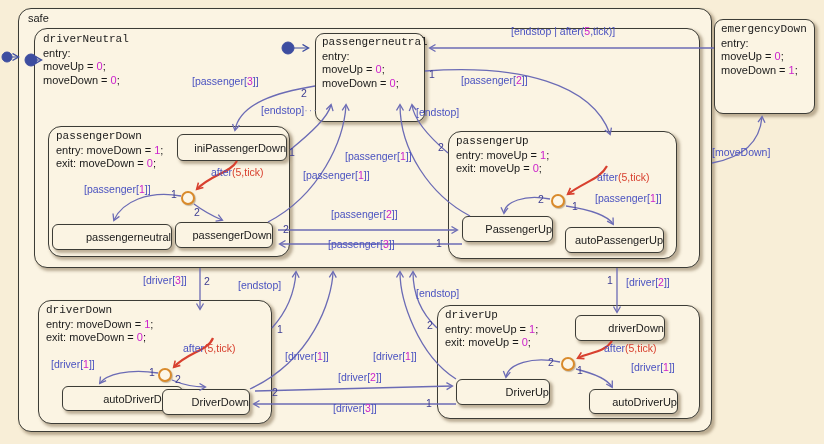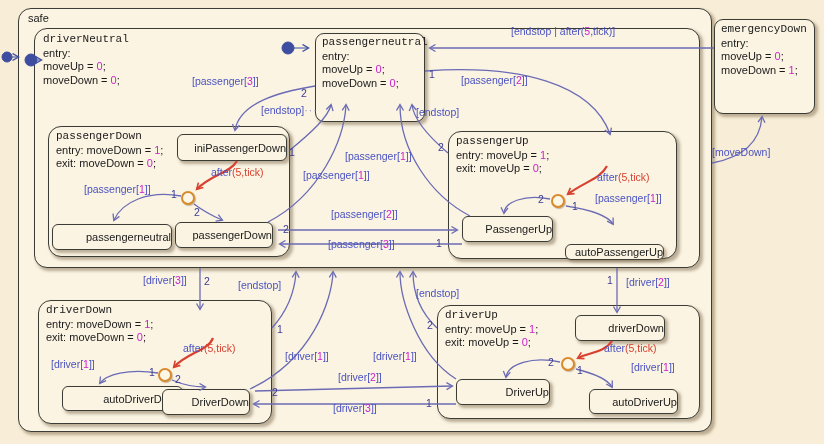--- a/index.html
+++ b/index.html
@@ -94,21 +94,21 @@
       <div class="title">passengerUp</div>
       <div>
           <div><span>entry: moveUp = </span><span class="c-m">1</span><span>;</span></div>
           <div><span>exit: moveUp = </span><span class="c-m">0</span><span>;</span></div>
         </div>
     </div>
   </div>
   <div class="state leaf z4" style="left:462px;top:216px;width:91px;height:26px;">
       <span>PassengerUp</span>
     </div>
-  <div class="state leaf z4" style="left:565px;top:244px;width:99px;height:16px;">
+  <div class="state leaf z4" style="left:565px;top:227px;width:99px;height:26px;">
       <span>autoPassengerUp</span>
     </div>
 
   <div class="state super z2" style="left:38px;top:300px;width:234px;height:124px;">
     <div class="stext" style="left:7px;top:3px;">
       <div class="title">driverDown</div>
       <div>
           <div><span>entry: moveDown = </span><span class="c-m">1</span><span>;</span></div>
           <div><span>exit: moveDown = </span><span class="c-m">0</span><span>;</span></div>
         </div>

